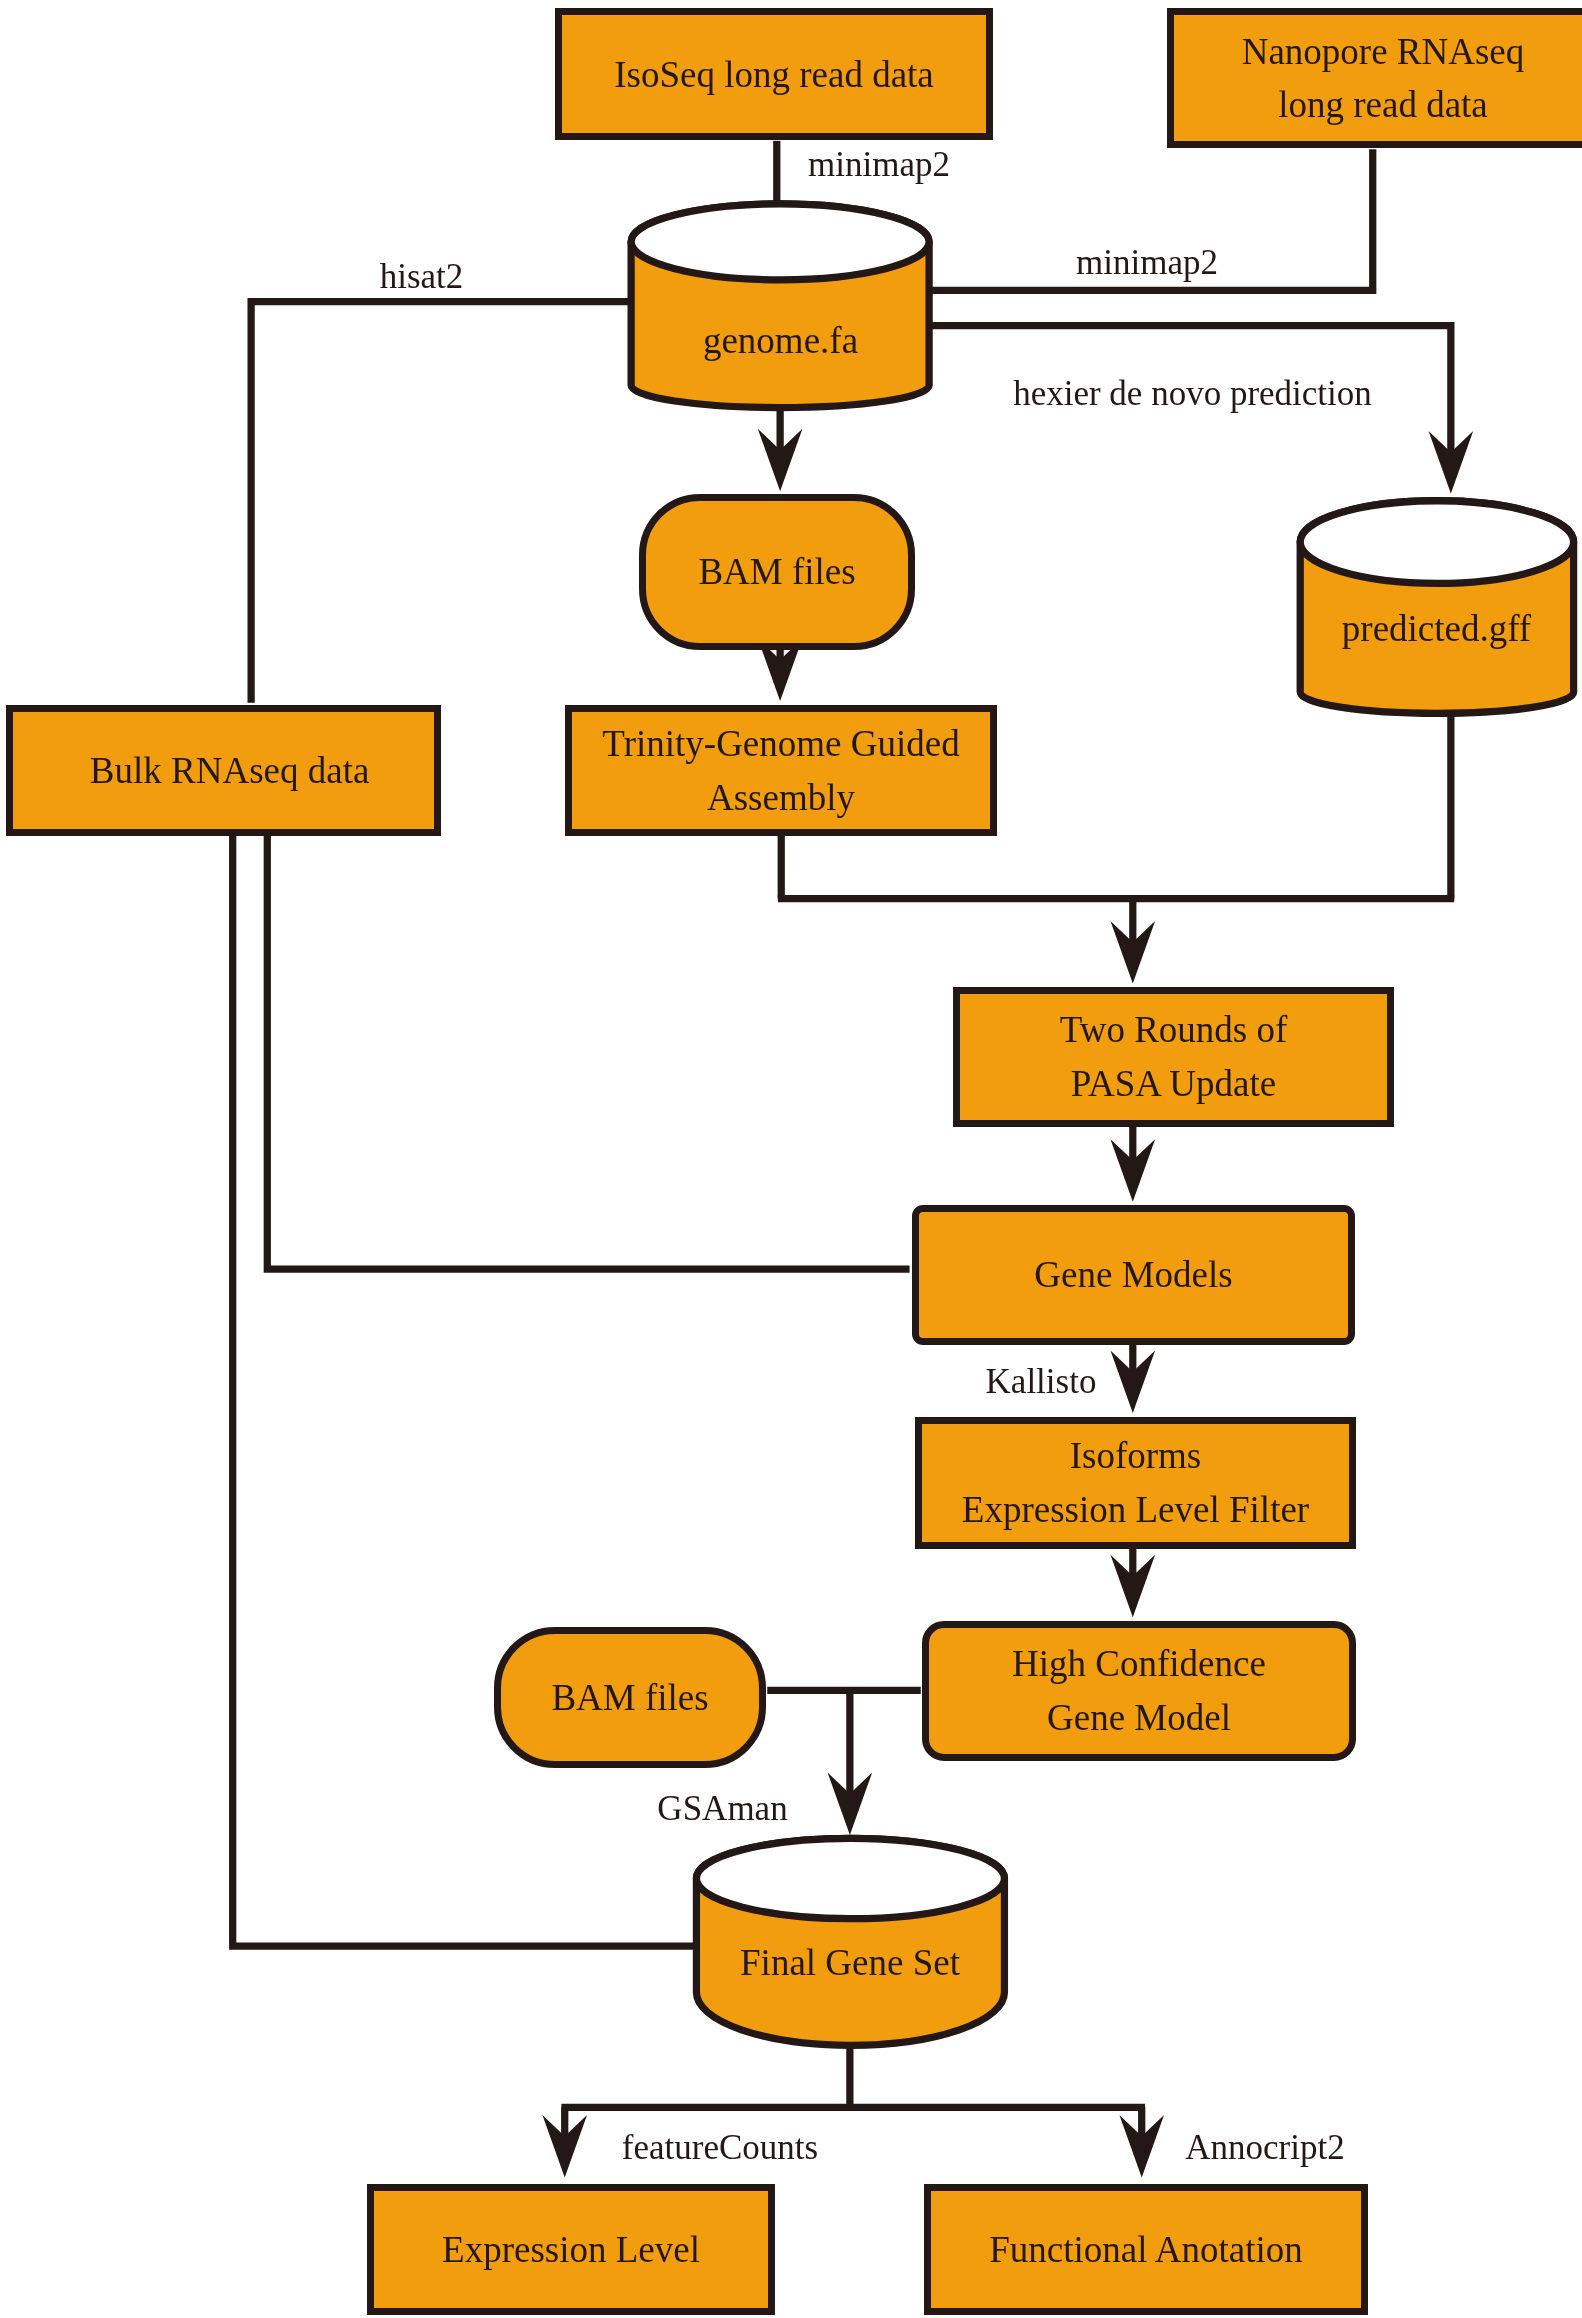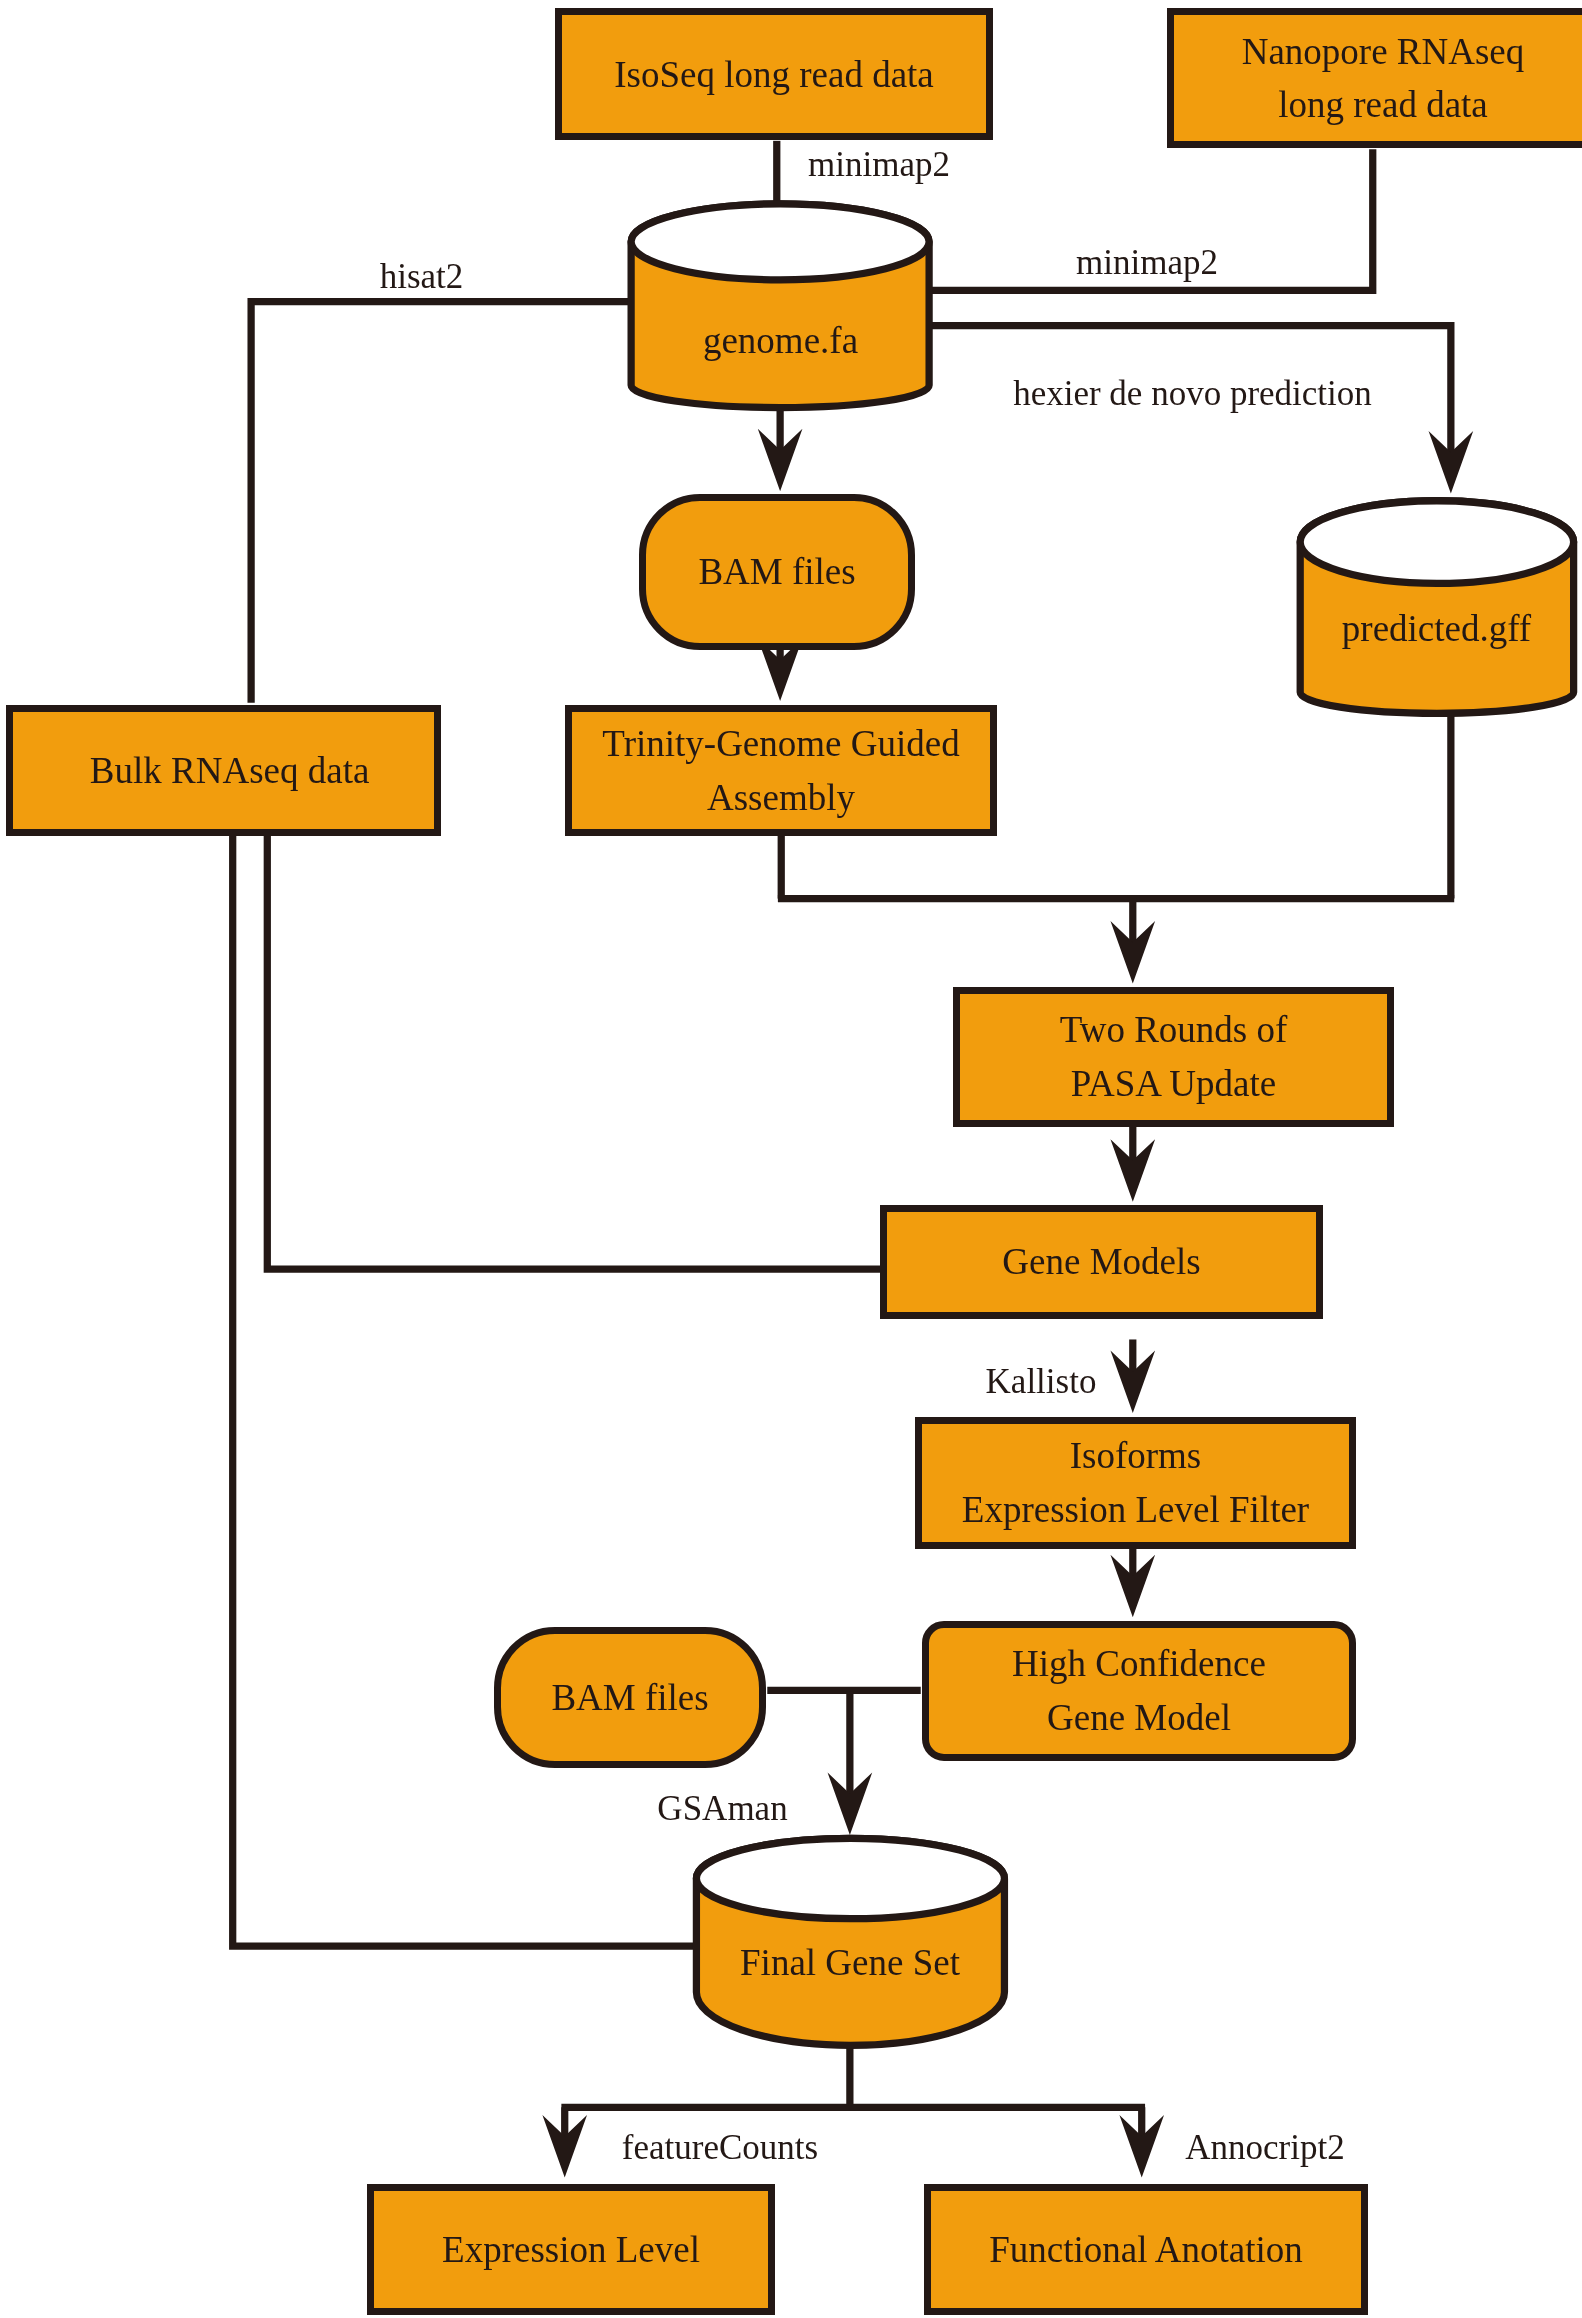--- a/index.html
+++ b/index.html
@@ -44,21 +44,21 @@
     display:flex;align-items:center;justify-content:center;
     text-align:left;font-size:35px;color:var(--text);
     white-space:nowrap;
   }
   
   .n-isoseq{left:555px;top:8.4px;width:438px;height:132px;}
   .n-nanopore{left:1167px;top:8.4px;width:432px;height:140px;}
   .n-bulk{left:5.6px;top:705px;width:435px;height:131px;padding-left:13px;}
   .n-trinity{left:565px;top:705px;width:432px;height:131px;}
   .n-pasa{left:913px;top:987px;width:441px;height:140px;margin-left:40px;}
-  .n-genemodels{left:880px;top:1205px;width:443px;height:114px;}
+  .n-genemodels{left:912px;top:1205px;width:443px;height:140px;border-radius:11px;}
   .n-isoforms{left:915px;top:1417px;width:441px;height:132px;}
   .n-highconf{left:922px;top:1621px;width:434px;height:140px;border-radius:22px;}
   .n-expression{left:367px;top:2184px;width:408px;height:131px;}
   .n-functional{left:924px;top:2184px;width:444px;height:131px;}
   .n-bam1{left:639px;top:494px;width:276px;height:156px;}
   .n-bam2{left:494px;top:1627px;width:272px;height:141px;}
   
   .l-genome{left:631px;top:312px;width:299px;height:56px;}
   .l-predicted{left:1300px;top:600px;width:273px;height:56px;}
   .l-finalgeneset{left:696px;top:1934px;width:308px;height:56px;}

